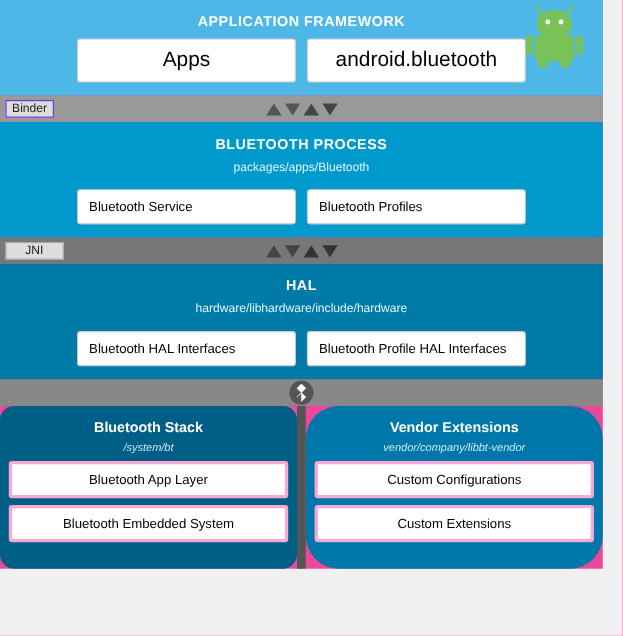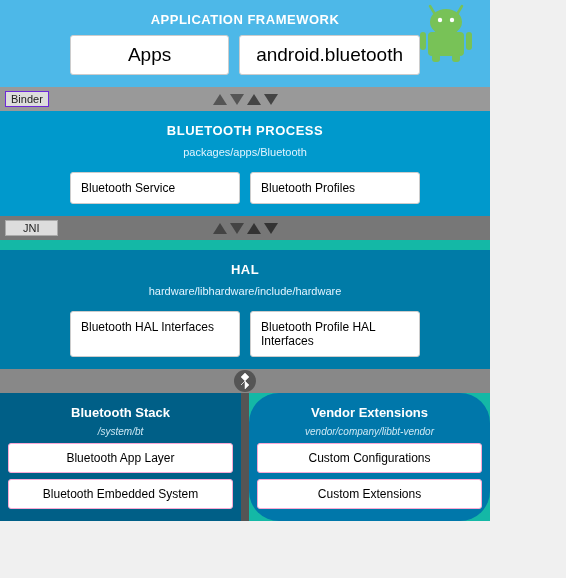--- a/index.html
+++ b/index.html
@@ -6,23 +6,23 @@
     body {
       font-family: Arial, sans-serif;
       background: #f0f0f0;
       width: 566px;
       min-height: 578px;
       position: relative;
       overflow: hidden;
     }
 
     .diagram-container {
-      width: 490px;
-      position: relative;
-      background: #14b8a6;
+      width: 548px;
+      position: relative;
+      background: #ec4899;
     }
 
     
     .section-app-framework {
       background: #4db8e8;
       padding: 8px 10px 12px 10px;
       position: relative;
     }
 
     .section-title {
@@ -79,34 +79,34 @@
       padding: 8px 10px;
       font-size: 12px;
       flex: 1;
     }
 
     
     .section-hal {
       background: #007ba7;
       padding: 8px 10px 12px 10px;
       position: relative;
-      margin-top: 10px;
     }
 
     
     .section-bottom {
       display: flex;
       gap: 0;
     }
 
     .section-bt-stack {
       background: #005f87;
       flex: 1;
-      padding: 8px 8px 12px 8px;
-      position: relative;
+      padding: 8px 8px 24px 8px;
+      position: relative;
+      border-radius: 13px;
     }
 
     .section-vendor {
       background: #0077aa;
       flex: 1;
       padding: 8px 8px 12px 8px;
       position: relative;
       border-radius: 30px;
     }
 
@@ -121,21 +121,21 @@
     .section-subtitle-small {
       text-align: center;
       font-size: 10px;
       color: #cce8f4;
       padding-bottom: 6px;
       font-style: italic;
     }
 
     .stack-box {
       background: white;
-      border: 1px solid #f9a8d4;
+      border: 3px solid #f9a8d4;
       border-radius: 3px;
       padding: 7px 8px;
       font-size: 12px;
       text-align: center;
       margin-bottom: 6px;
     }
 
     .stack-box:last-child {
       margin-bottom: 0;
     }

